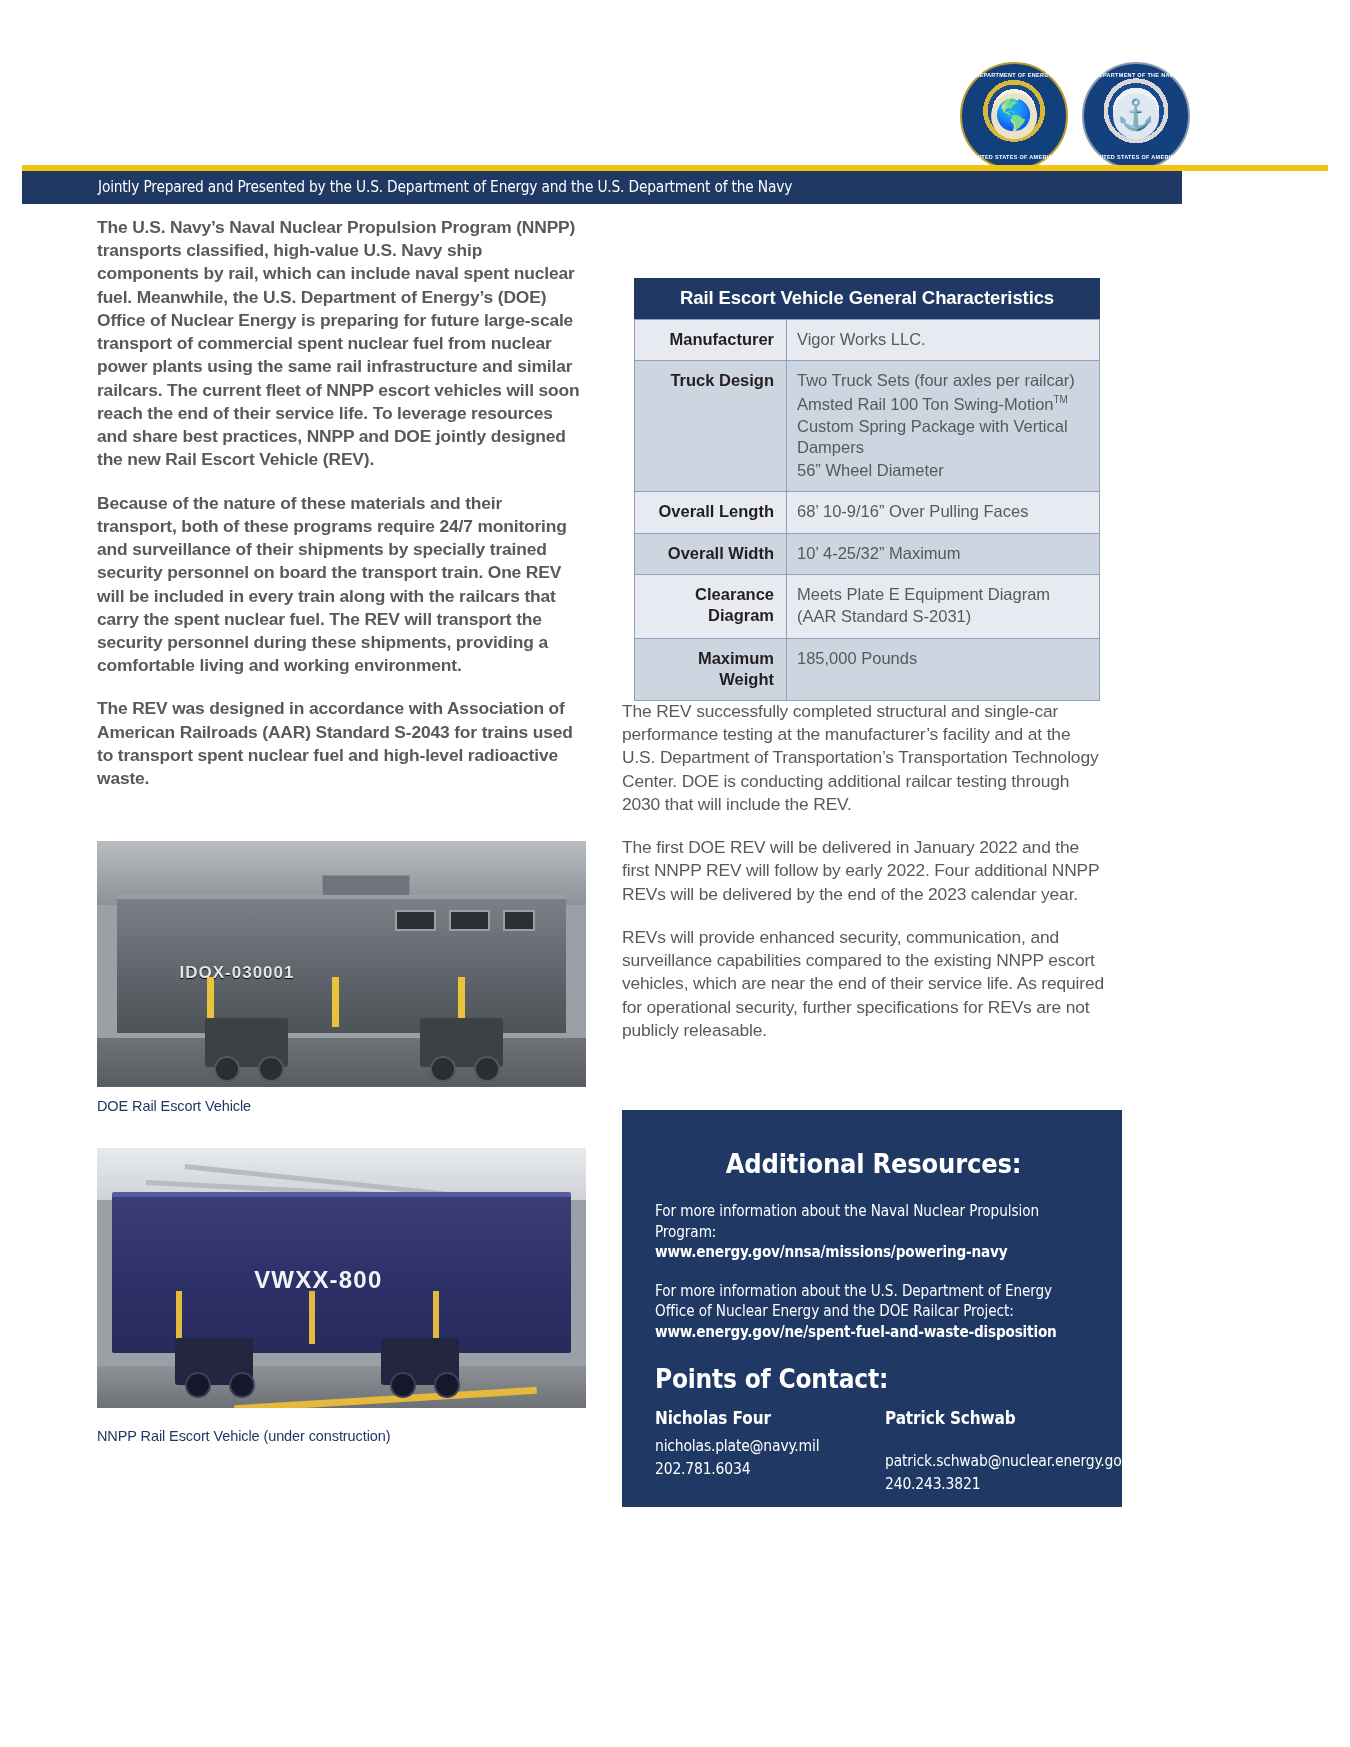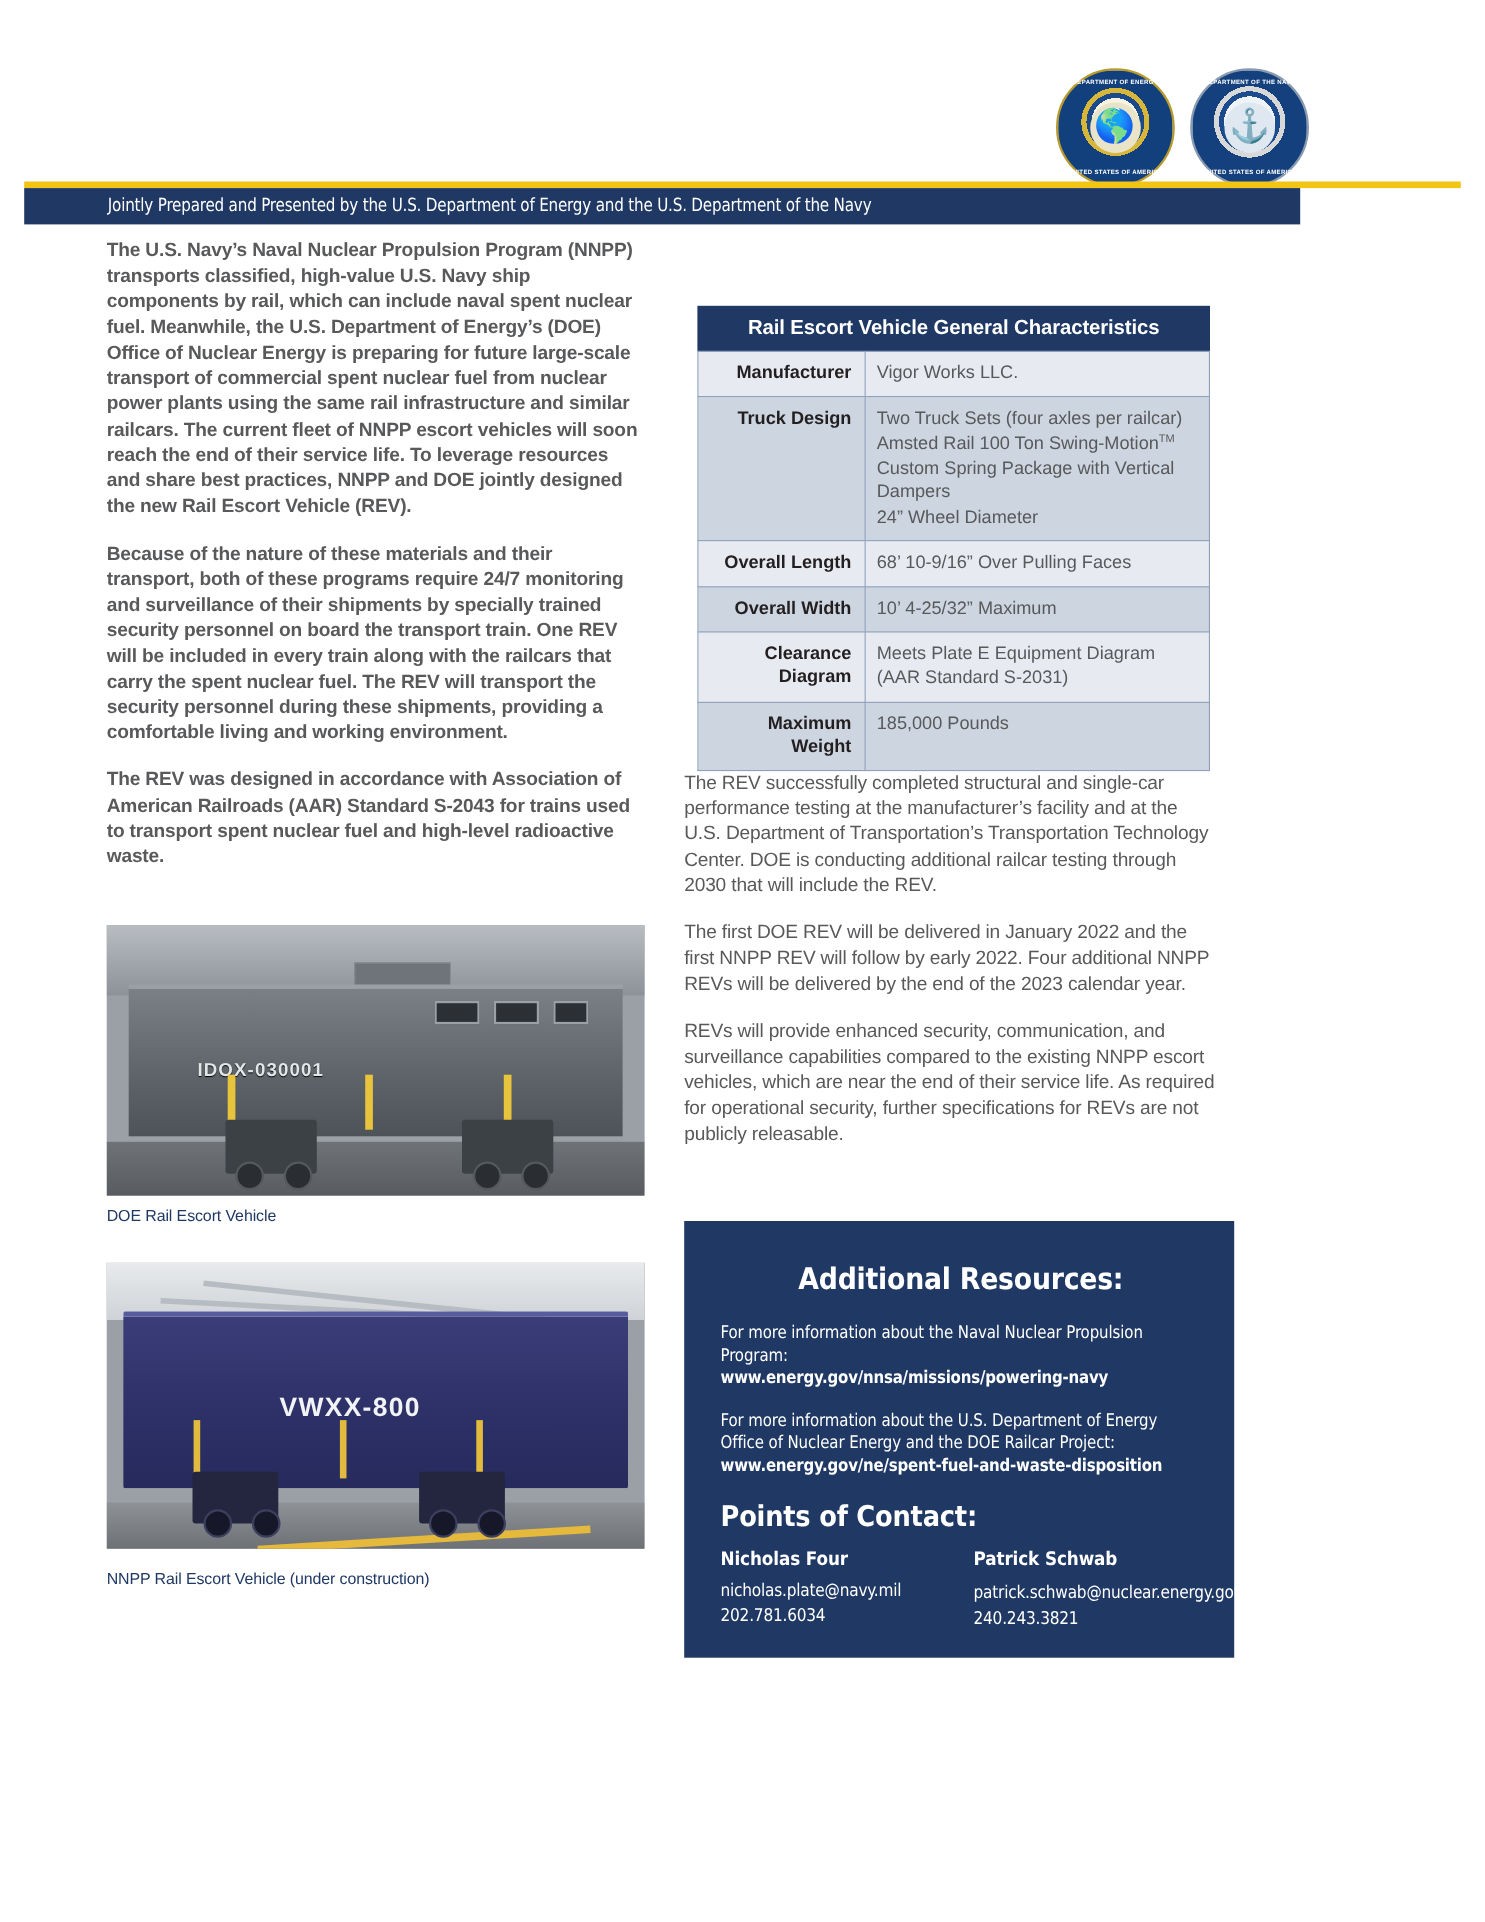--- a/index.html
+++ b/index.html
@@ -266,21 +266,21 @@
     margin-bottom: 7px;
     letter-spacing: -0.1px;
   }
   .poc-line {
     font-size: 16px;
     line-height: 1.42;
     letter-spacing: -0.2px;
     transform: scaleX(0.97);
     transform-origin: left center;
   }
-  .poc-col.second .poc-name { margin-bottom: 9px; }
+  .poc-col.second .poc-name { margin-bottom: 22px; }
 </style>
 </head>
 <body>
 
 <div class="header">
 
   <div class="seals">
     <div class="seal seal-doe">
       <div class="seal-top-label">DEPARTMENT OF ENERGY</div>
       <div class="seal-inner"></div>
@@ -314,21 +314,21 @@
       <td class="v">
         <div>Vigor Works LLC.</div>
       </td>
     </tr>
     <tr class="even">
       <td class="k">Truck Design</td>
       <td class="v">
         <div>Two Truck Sets (four axles per railcar)</div>
         <div>Amsted Rail 100 Ton Swing-Motion<span class="sup">TM</span></div>
         <div>Custom Spring Package with Vertical Dampers</div>
-        <div>24” Wheel Diameter</div>
+        <div>56” Wheel Diameter</div>
       </td>
     </tr>
     <tr class="odd">
       <td class="k">Overall Length</td>
       <td class="v">
         <div>68’ 10-9/16” Over Pulling Faces</div>
       </td>
     </tr>
     <tr class="even">
       <td class="k">Overall Width</td>

